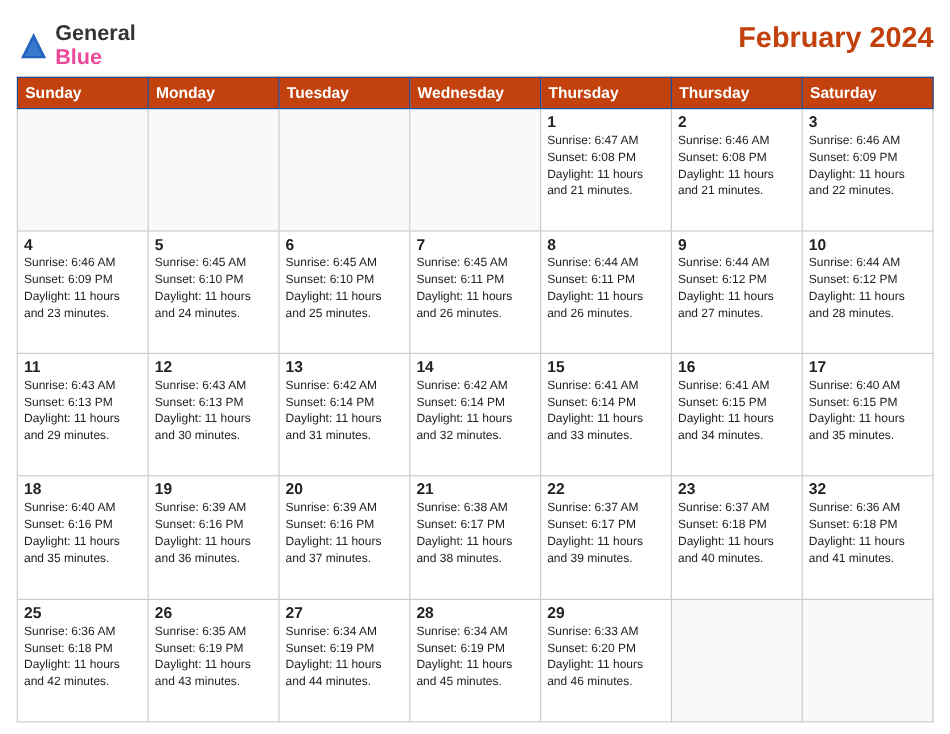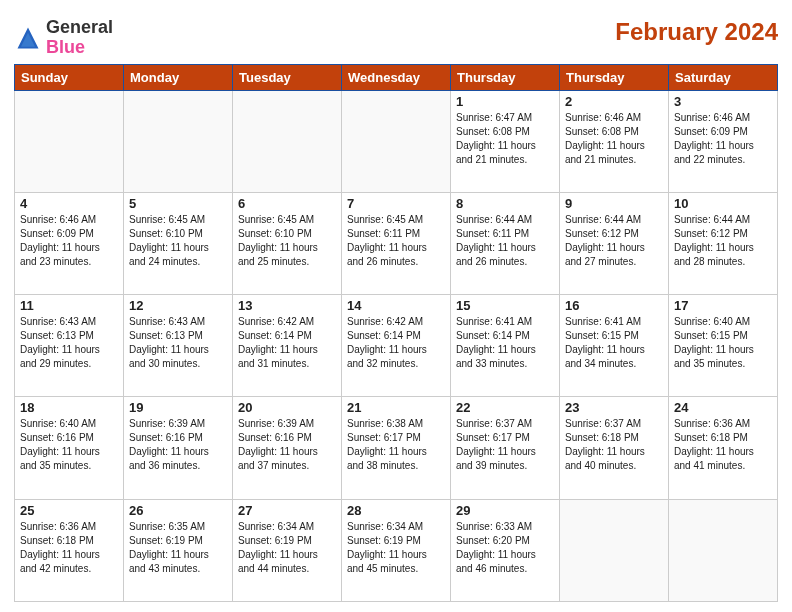--- a/index.html
+++ b/index.html
@@ -220,21 +220,21 @@
           </td>
           <td>
             <span class="day-num">22</span>
             <div class="day-info">Sunrise: 6:37 AM<br>Sunset: 6:17 PM<br>Daylight: 11 hours and 39 minutes.</div>
           </td>
           <td>
             <span class="day-num">23</span>
             <div class="day-info">Sunrise: 6:37 AM<br>Sunset: 6:18 PM<br>Daylight: 11 hours and 40 minutes.</div>
           </td>
           <td>
-            <span class="day-num">24</span>
+            <span class="day-num">32</span>
             <div class="day-info">Sunrise: 6:36 AM<br>Sunset: 6:18 PM<br>Daylight: 11 hours and 41 minutes.</div>
           </td>
         </tr>
         <tr>
           <td>
             <span class="day-num">25</span>
             <div class="day-info">Sunrise: 6:36 AM<br>Sunset: 6:18 PM<br>Daylight: 11 hours and 42 minutes.</div>
           </td>
           <td>
             <span class="day-num">26</span>

